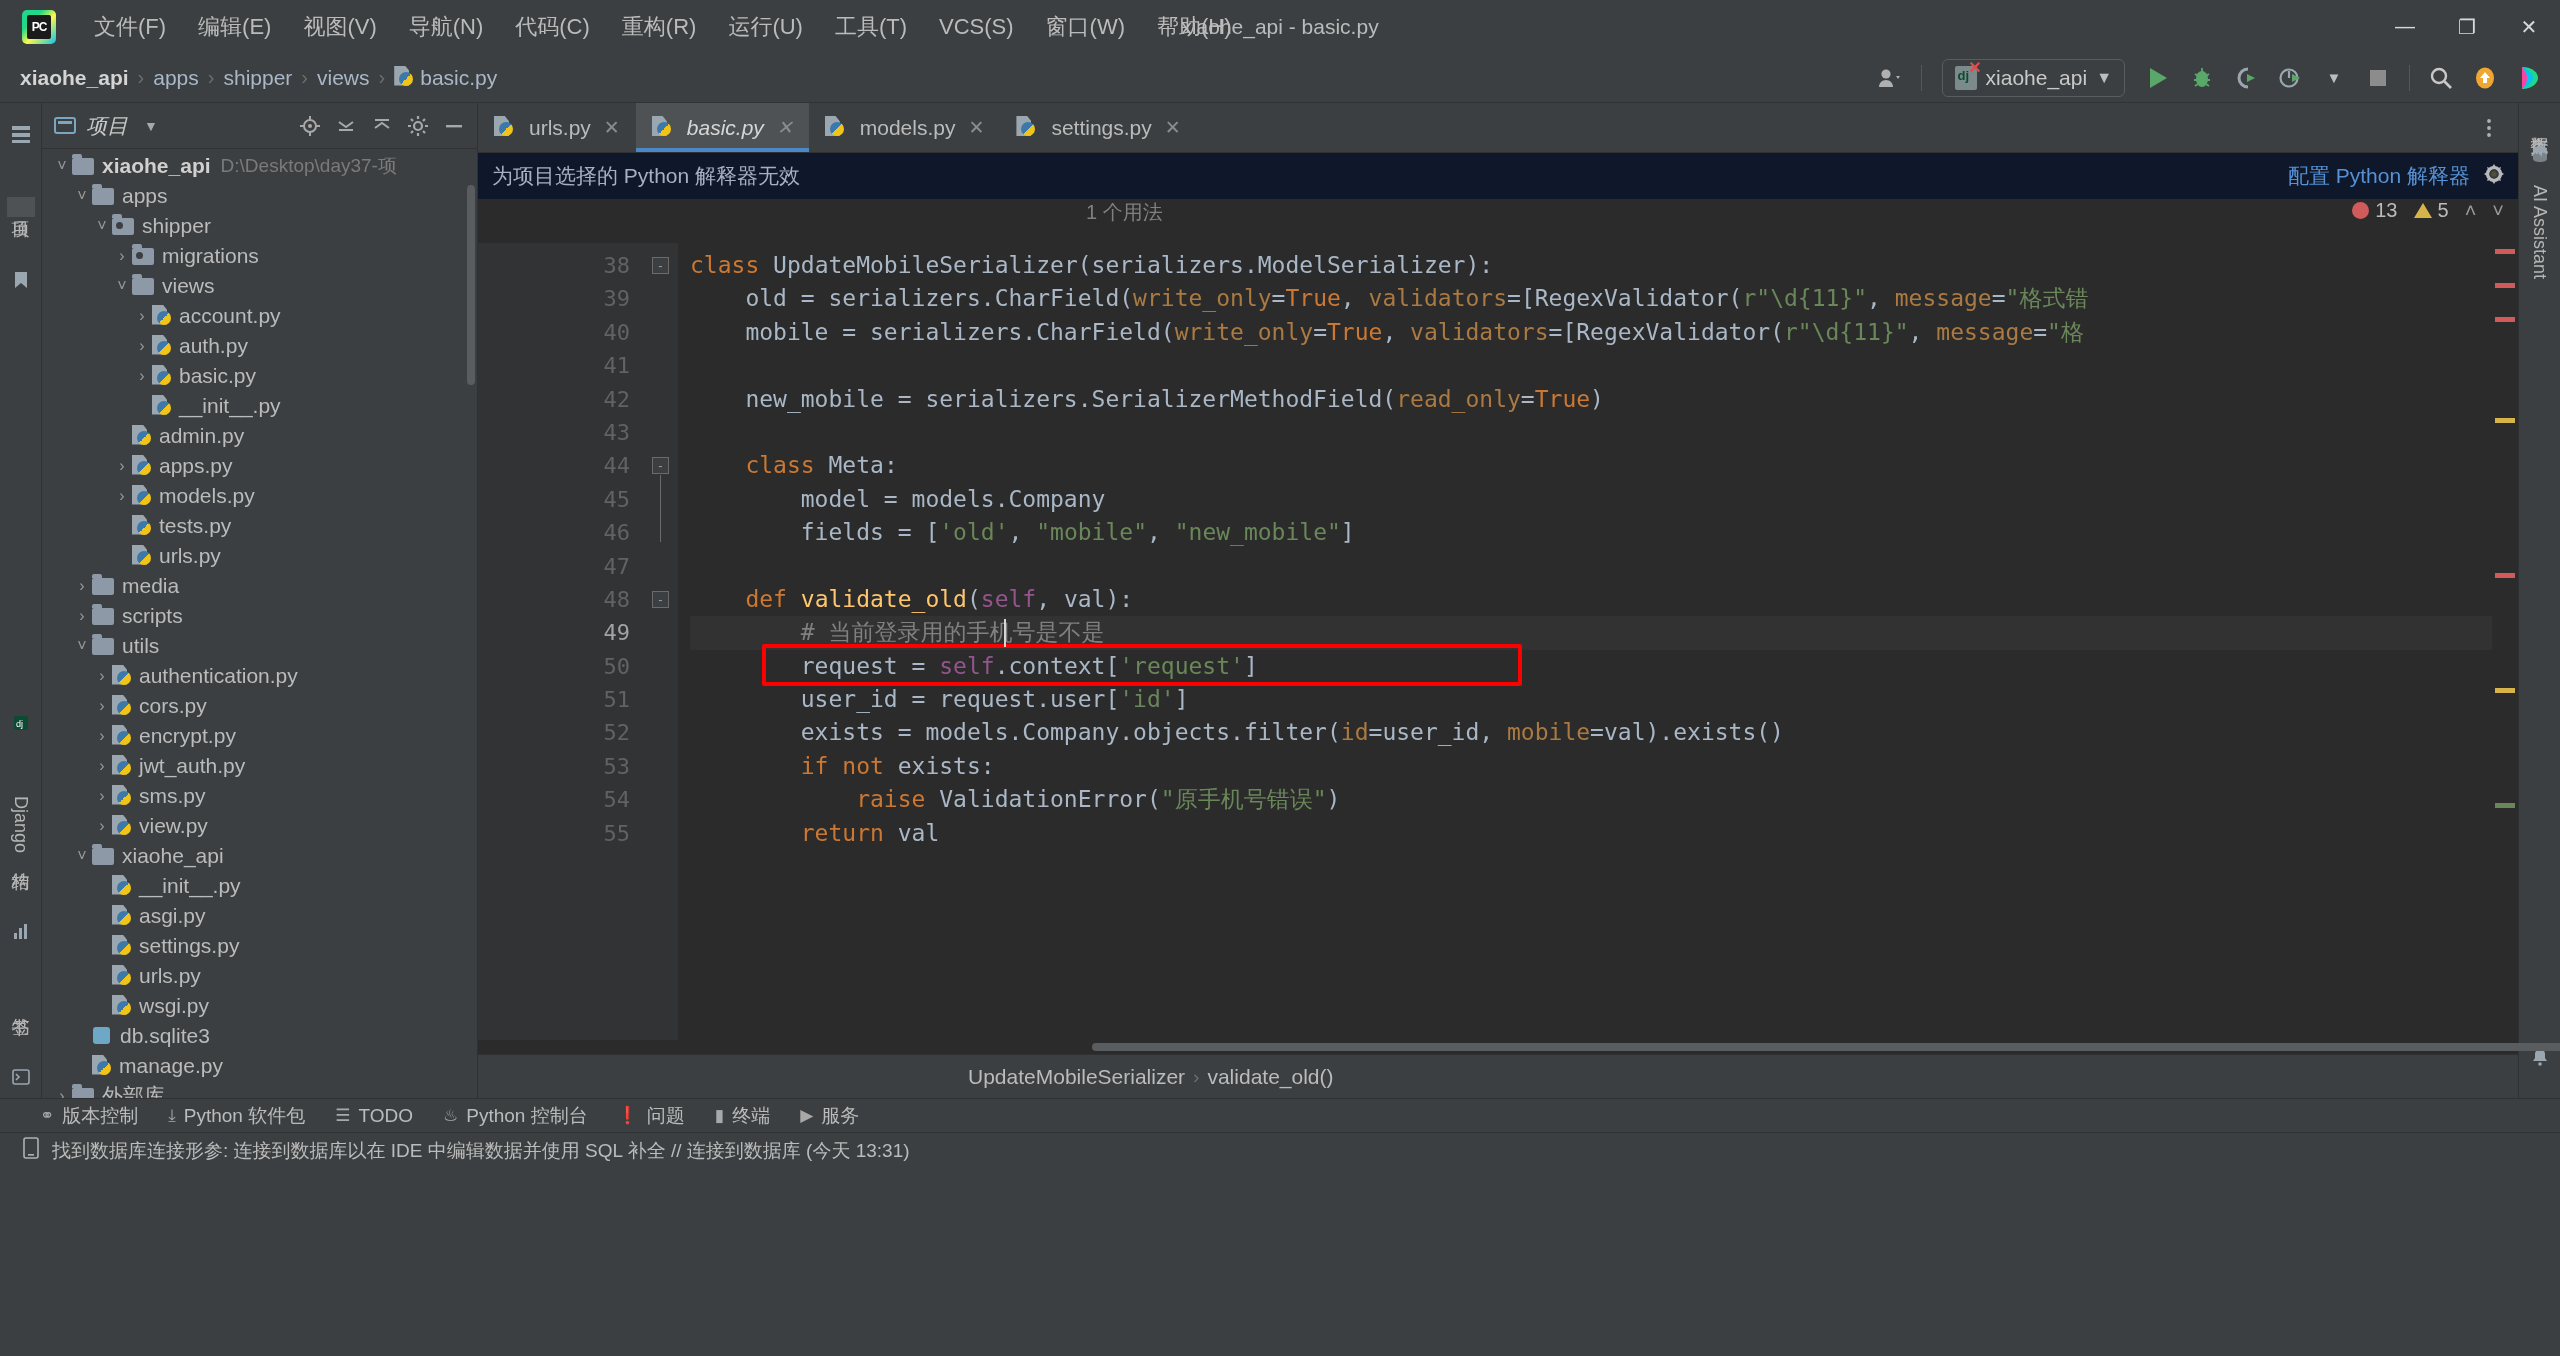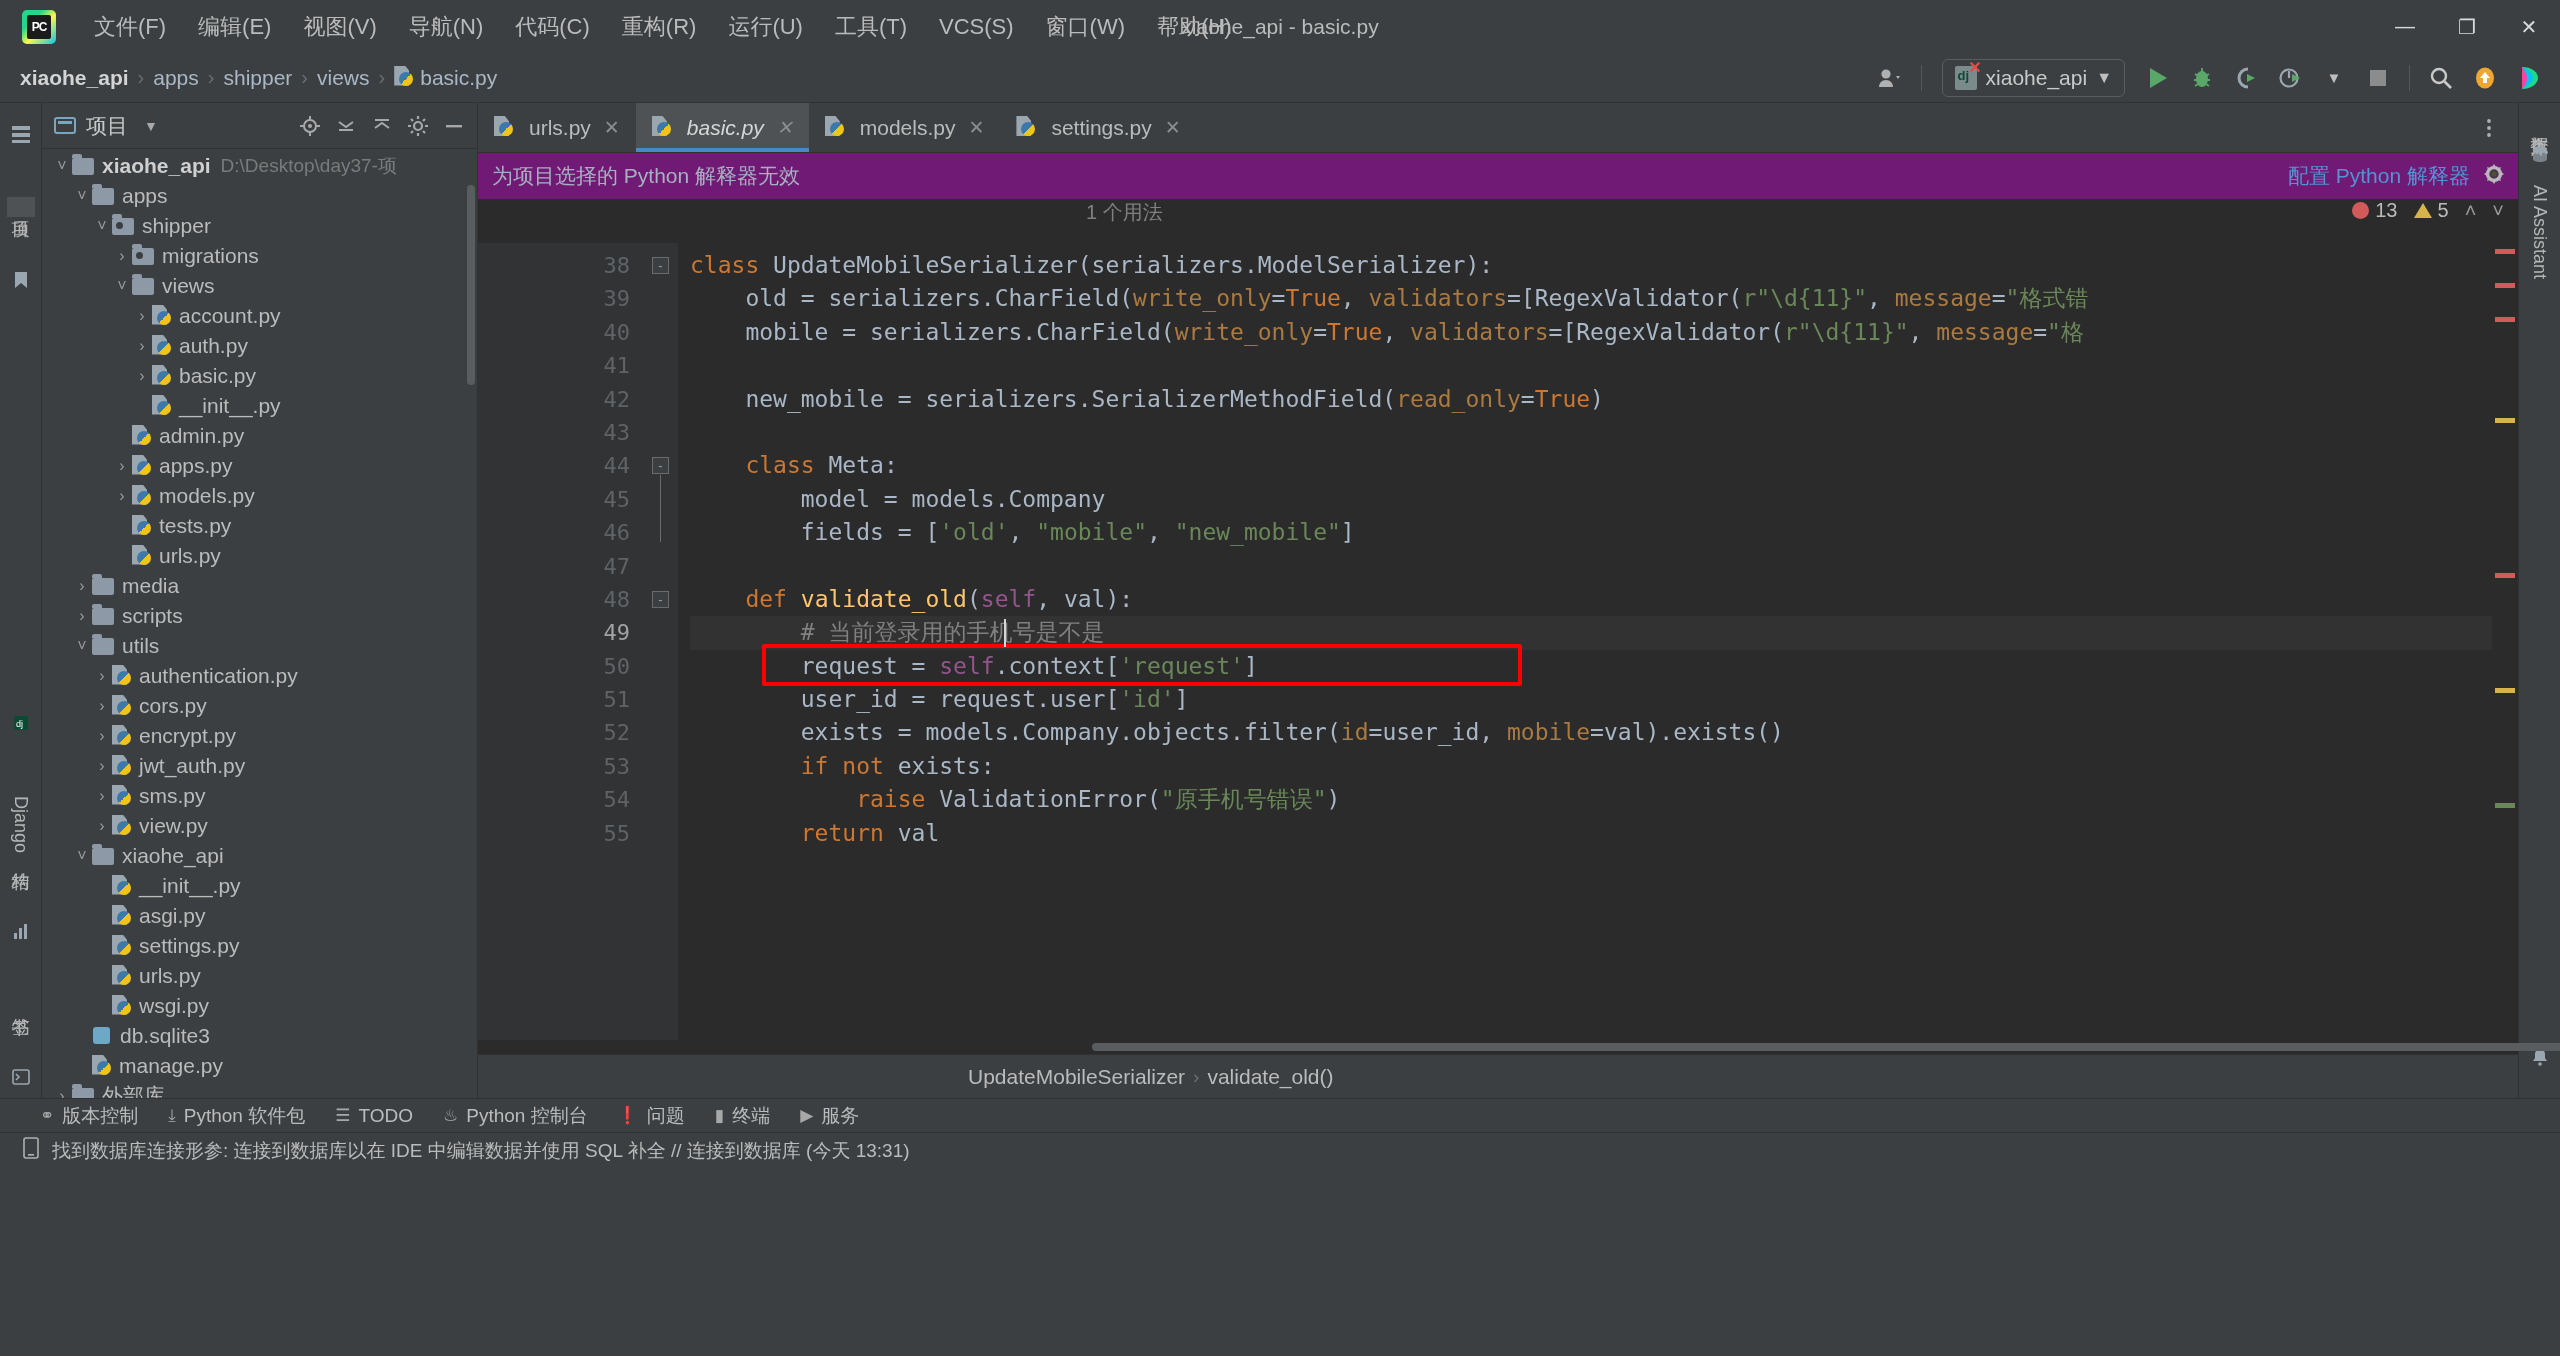--- a/index.html
+++ b/index.html
@@ -106,21 +106,21 @@
 
   
   .project {
     width: 436px; flex: 0 0 436px; background: #3c3f41; display:flex; flex-direction:column;
     border-right:1px solid #2f3133; min-height:0;
   }
   .project-head {
     height: 46px; flex:0 0 46px; display:flex;align-items:center; padding:0 8px; gap:6px;
     border-bottom:1px solid #323232;
   }
-  .ph-title { color:#c8c8c8; font-size:21px; margin-right:2px; }
+  .ph-title { color:#c8c8c8; font-size:21px; margin-right:2px;font-style:italic; }
   .ph-ico { width:30px;height:30px;display:flex;align-items:center;justify-content:center;color:#a8a8a8;font-size:19px; }
   .tree { flex:1 1 auto; overflow:hidden; padding-top:2px; position:relative; }
   .trow {
     height:30px; display:flex; align-items:center; color:#bbbbbb; font-size:21px;
     white-space:nowrap; padding-right:6px;
   }
   .tw { width:20px; flex:0 0 20px; text-align:center; color:#9a9a9a; font-size:16px; }
   .folder {
     width:22px;height:17px;flex:0 0 22px;margin-right:8px; background:#8d99a6;
     border-radius:2px; position:relative;
@@ -148,21 +148,21 @@
   .etab {
     display:flex;align-items:center;gap:9px;padding:0 16px;color:#bbbbbb;font-size:21px;
     position:relative; white-space:nowrap;
   }
   .etab.active { background:#4e5254; color:#d6d6d6; font-style:italic; }
   .etab.active::after{content:"";position:absolute;left:0;right:0;bottom:0;height:4px;background:#4a88c7;}
   .etab .x { color:#8c8c8c; font-size:19px; margin-left:4px; }
   .tabs-right { position:absolute; right:8px; top:0; height:50px; display:flex; align-items:center; }
 
   .warnbar {
-    height:46px; flex:0 0 46px; background:#701a75; display:flex; align-items:center;
+    height:46px; flex:0 0 46px; background:#0f172a; display:flex; align-items:center;
     padding:0 14px; position:relative;
   }
   .warn-text { color:#a7b0c0; font-size:21px; }
   .warn-right { position:absolute; right:12px; display:flex; align-items:center; gap:12px; }
   .warn-link { color:#5591d4; font-size:21px; }
 
   .usagebar {
     height:44px;flex:0 0 44px;background:#2b2b2b;display:flex;align-items:flex-start;position:relative;
   }
   .usage-text { color:#808080; font-size:20px; margin-left:608px; }

